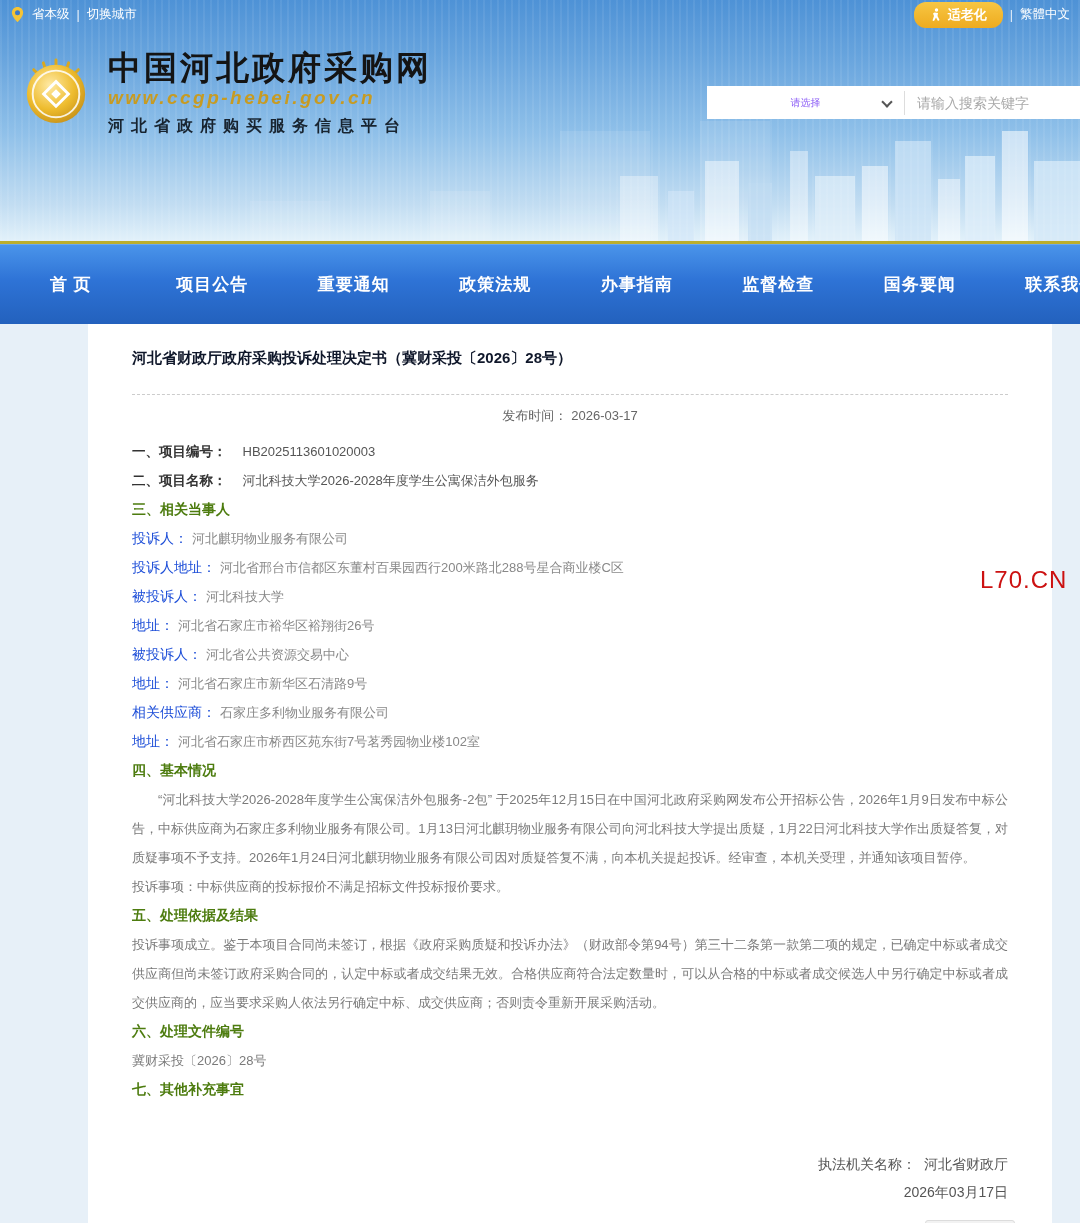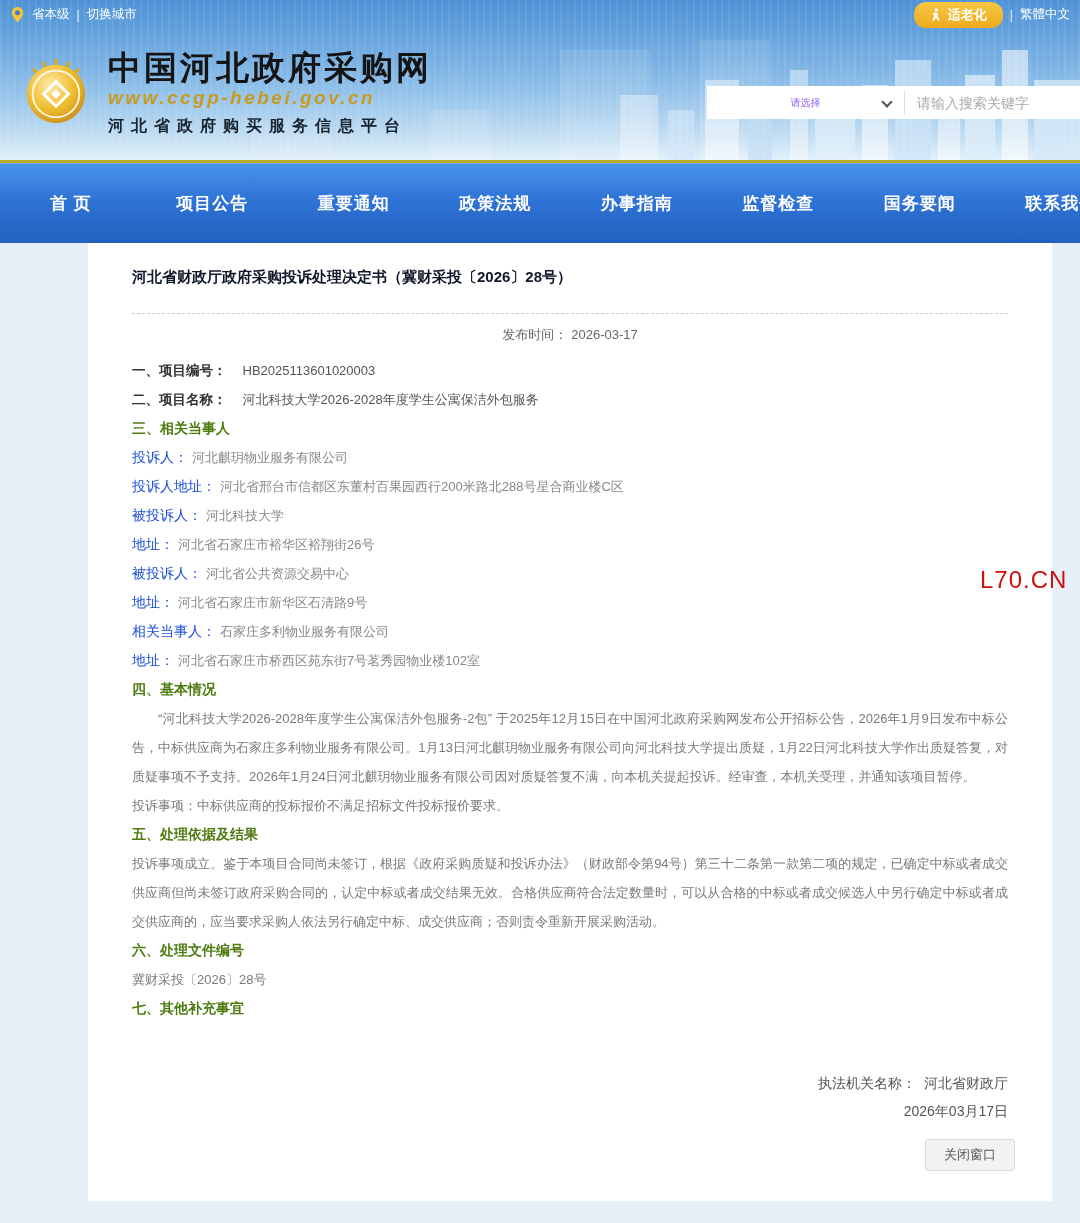--- a/index.html
+++ b/index.html
@@ -5,21 +5,21 @@
   * { box-sizing: border-box; margin: 0; padding: 0; }
   html,body { width:1080px; }
   body {
     font-family: "Liberation Sans", "DejaVu Sans", sans-serif;
     background:#e7f0f8;
   }
   .page { position:relative; width:1080px; height:1223px; overflow:hidden; background:#e7f0f8; }
 
   
   .site-header {
-    position:relative; height:163px;
+    position:relative; height:244px;
     background:linear-gradient(180deg,#4e92d6 0%,#66a3dd 22%,#8fc0e9 55%,#c2ddf2 85%,#e2f1fa 100%);
     border-bottom:3px solid #bcae2c;
     overflow:hidden;
   }
   .sky-stripes { position:absolute; inset:0;
     background:repeating-linear-gradient(90deg, rgba(255,255,255,0.07) 0 2px, transparent 2px 7px);
     pointer-events:none; }
   .skyline { position:absolute; bottom:0; left:0; pointer-events:none; }
 
   .topbar { position:absolute; top:0; left:0; right:0; height:29px; display:flex;
@@ -220,21 +220,21 @@
         <p class="party-row">
           <span class="party-label">地址：</span><span class="party-value">河北省石家庄市裕华区裕翔街26号</span>
         </p>
         <p class="party-row">
           <span class="party-label">被投诉人：</span><span class="party-value">河北省公共资源交易中心</span>
         </p>
         <p class="party-row">
           <span class="party-label">地址：</span><span class="party-value">河北省石家庄市新华区石清路9号</span>
         </p>
         <p class="party-row">
-          <span class="party-label">相关当事人：</span><span class="party-value">石家庄多利物业服务有限公司</span>
+          <span class="party-label">相关供应商：</span><span class="party-value">石家庄多利物业服务有限公司</span>
         </p>
         <p class="party-row">
           <span class="party-label">地址：</span><span class="party-value">河北省石家庄市桥西区苑东街7号茗秀园物业楼102室</span>
         </p>
 
         <p class="sec-heading">四、基本情况</p>
         <p class="para indent">“河北科技大学2026-2028年度学生公寓保洁外包服务-2包” 于2025年12月15日在中国河北政府采购网发布公开招标公告，2026年1月9日发布中标公告，中标供应商为石家庄多利物业服务有限公司。1月13日河北麒玥物业服务有限公司向河北科技大学提出质疑，1月22日河北科技大学作出质疑答复，对质疑事项不予支持。2026年1月24日河北麒玥物业服务有限公司因对质疑答复不满，向本机关提起投诉。经审查，本机关受理，并通知该项目暂停。</p>
         <p class="para">投诉事项：中标供应商的投标报价不满足招标文件投标报价要求。</p>
 
         <p class="sec-heading">五、处理依据及结果</p>

